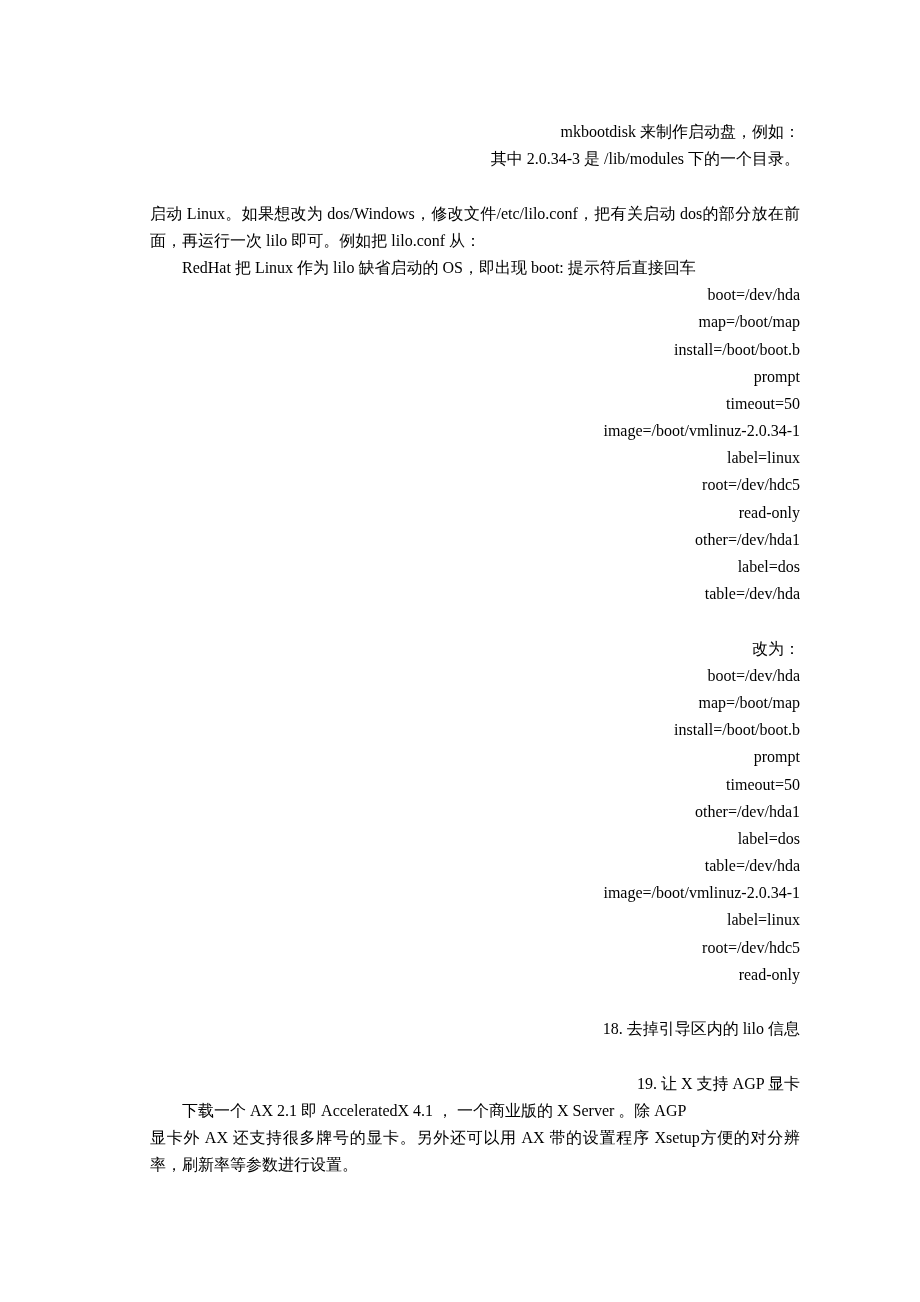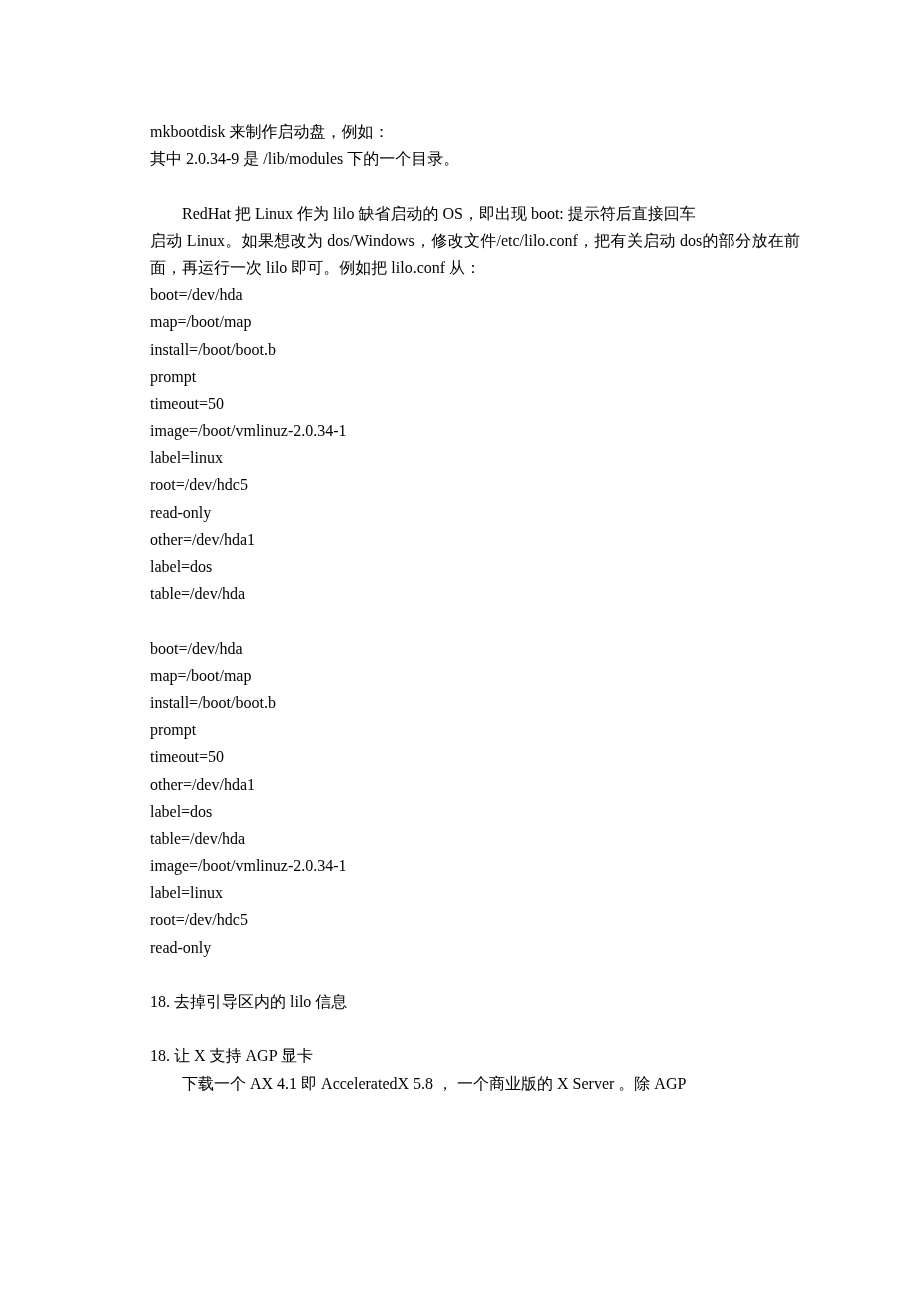--- a/index.html
+++ b/index.html
@@ -12,73 +12,76 @@
     line-height: 1.7;
   }
   .page {
     width: 920px;
     min-height: 1302px;
     box-sizing: border-box;
     padding: 118px 120px 120px 150px;
   }
   .para {
     margin: 0 0 0 0;
+    text-align: right;
   }
   .blank-line {
     height: 1.7em;
   }
   .indent {
     text-indent: 2em;
   }
   .justify {
     text-align: justify;
   }
 </style>
 </head>
 <body>
 
 <div class="page">
 
   <div class="para">mkbootdisk 来制作启动盘，例如：</div>
-  <div class="para">其中 2.0.34-9 是  /lib/modules 下的一个目录。</div>
+  <div class="para">其中 2.0.34-3 是  /lib/modules 下的一个目录。</div>
 
   <div class="blank-line"></div>
 
+  <div class="para justify">启动 Linux。如果想改为 dos/Windows，修改文件/etc/lilo.conf，把有关启动 dos的部分放在前面，再运行一次 lilo 即可。例如把 lilo.conf 从：</div>
   <div class="para indent justify">RedHat 把 Linux 作为 lilo 缺省启动的 OS，即出现  boot: 提示符后直接回车</div>
-  <div class="para justify">启动 Linux。如果想改为 dos/Windows，修改文件/etc/lilo.conf，把有关启动 dos的部分放在前面，再运行一次 lilo 即可。例如把 lilo.conf 从：</div>
   <div class="para">boot=/dev/hda</div>
   <div class="para">map=/boot/map</div>
   <div class="para">install=/boot/boot.b</div>
   <div class="para">prompt</div>
   <div class="para">timeout=50</div>
   <div class="para">image=/boot/vmlinuz-2.0.34-1</div>
   <div class="para">label=linux</div>
   <div class="para">root=/dev/hdc5</div>
   <div class="para">read-only</div>
   <div class="para">other=/dev/hda1</div>
   <div class="para">label=dos</div>
   <div class="para">table=/dev/hda</div>
 
   <div class="blank-line"></div>
 
+  <div class="para">改为：</div>
   <div class="para">boot=/dev/hda</div>
   <div class="para">map=/boot/map</div>
   <div class="para">install=/boot/boot.b</div>
   <div class="para">prompt</div>
   <div class="para">timeout=50</div>
   <div class="para">other=/dev/hda1</div>
   <div class="para">label=dos</div>
   <div class="para">table=/dev/hda</div>
   <div class="para">image=/boot/vmlinuz-2.0.34-1</div>
   <div class="para">label=linux</div>
   <div class="para">root=/dev/hdc5</div>
   <div class="para">read-only</div>
 
   <div class="blank-line"></div>
 
   <div class="para">18.  去掉引导区内的 lilo 信息</div>
 
   <div class="blank-line"></div>
 
-  <div class="para">18.  让  X  支持  AGP  显卡</div>
-  <div class="para indent justify">下载一个  AX 4.1 即  AcceleratedX 5.8 ，  一个商业版的  X Server 。除  AGP</div>
+  <div class="para">19.  让  X  支持  AGP  显卡</div>
+  <div class="para indent justify">下载一个  AX 2.1 即  AcceleratedX 4.1 ，  一个商业版的  X Server 。除  AGP</div>
+  <div class="para justify">显卡外  AX  还支持很多牌号的显卡。另外还可以用 AX  带的设置程序  Xsetup方便的对分辨率，刷新率等参数进行设置。</div>
 
 </div>
 
 </body></html>

